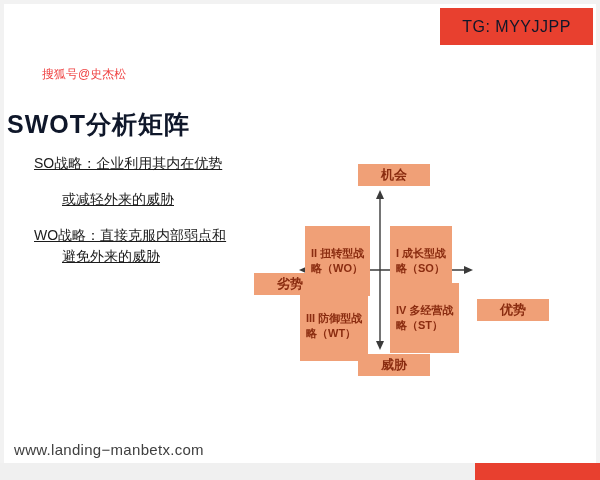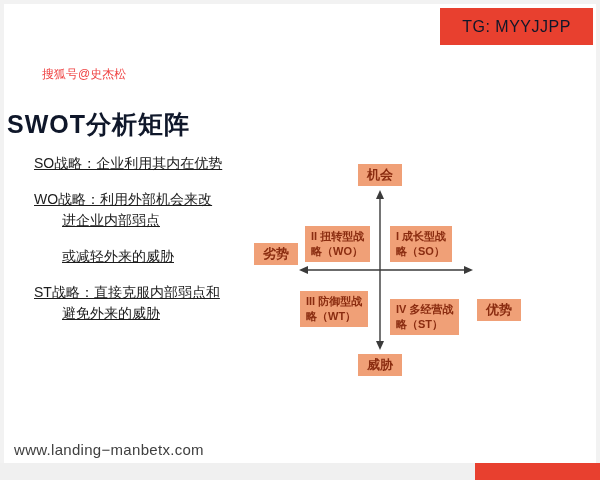--- a/index.html
+++ b/index.html
@@ -25,35 +25,35 @@
   .strategy { margin-bottom:15px; font-size:14px; line-height:21px; color:#1c1c1c;text-decoration:underline; }
   .s-line2 { padding-left:28px; }
 
   .diagram { position:absolute; left:240px; top:155px; width:300px; height:230px; }
   .axes { position:absolute; left:0; top:0; }
   .axes line { stroke:#3a3a3a; stroke-width:1.4; }
   .axes polygon { fill:#3a3a3a; }
 
   .axis-label {
     position:absolute; background:var(--box-orange,#f0a077); color:var(--box-text-maroon,#8a2c10);
-    font-size:13px; font-weight:bold; padding:3px 9px; white-space:nowrap; line-height:16px;
+    font-size:13px; font-weight:bold; padding:3px 23px; white-space:nowrap; line-height:16px;
   }
   .label-top    { left:118px; top:9px; }
   .label-bottom { left:118px; top:199px;text-align:right; }
-  .label-left   { left:14px;  top:88px; }
+  .label-left   { left:14px;  top:118px; }
   .label-right  { left:237px; top:104px;margin-top:40px; }
 
   .quadrant {
     position:absolute; background:var(--box-orange,#f0a077); color:var(--box-text-maroon,#8a2c10);
-    font-size:11px; font-weight:bold; line-height:15px; padding:3px 6px; white-space:nowrap;
+    font-size:11px; font-weight:bold; line-height:15px; padding:20px 6px; white-space:nowrap;
   }
   .q2 { left:65px;  top:71px; }
   .q1 { left:150px; top:71px; }
   .q3 { left:60px;  top:136px; }
-  .q4 { left:150px; top:144px; }
+  .q4 { left:150px; top:128px; }
 
   .footer-url {
     position:absolute; left:14px; top:441px; font-size:15px; color:#404040; letter-spacing:0.3px;
   }
   .bottom-strip {
     position:absolute; left:0; bottom:0; width:600px; height:17px;
     background:var(--strip-gray,#f0f0f0);
   }
   .corner-block {
     position:absolute; right:0; bottom:0; width:125px; height:17px;
@@ -71,28 +71,24 @@
 
   <div class="watermark">搜狐号@史杰松</div>
 
   <h1 class="title">SWOT分析矩阵</h1>
 
   <div class="strategies">
     <div class="strategy">
       <div class="s-line1">SO战略：企业利用其内在优势</div>
     </div>
     <div class="strategy">
-      <div class="s-line1">WO战略：利用外部机会来改</div>
-      <div class="s-line2">进企业内部弱点</div>
-    </div>
-    <div class="strategy">
       <div class="s-line2">或减轻外来的威胁</div>
     </div>
     <div class="strategy">
-      <div class="s-line1">ST战略：直接克服内部弱点和</div>
+      <div class="s-line1">WO战略：直接克服内部弱点和</div>
       <div class="s-line2">避免外来的威胁</div>
     </div>
   </div>
 
   <div class="diagram">
     <svg class="axes" width="300" height="230" viewBox="0 0 300 230" aria-hidden="true">
       <line x1="140" y1="43" x2="140" y2="187"></line>
       <line x1="67" y1="115" x2="225" y2="115"></line>
       <polygon points="140,35 136,44 144,44"></polygon>
       <polygon points="140,195 136,186 144,186"></polygon>

